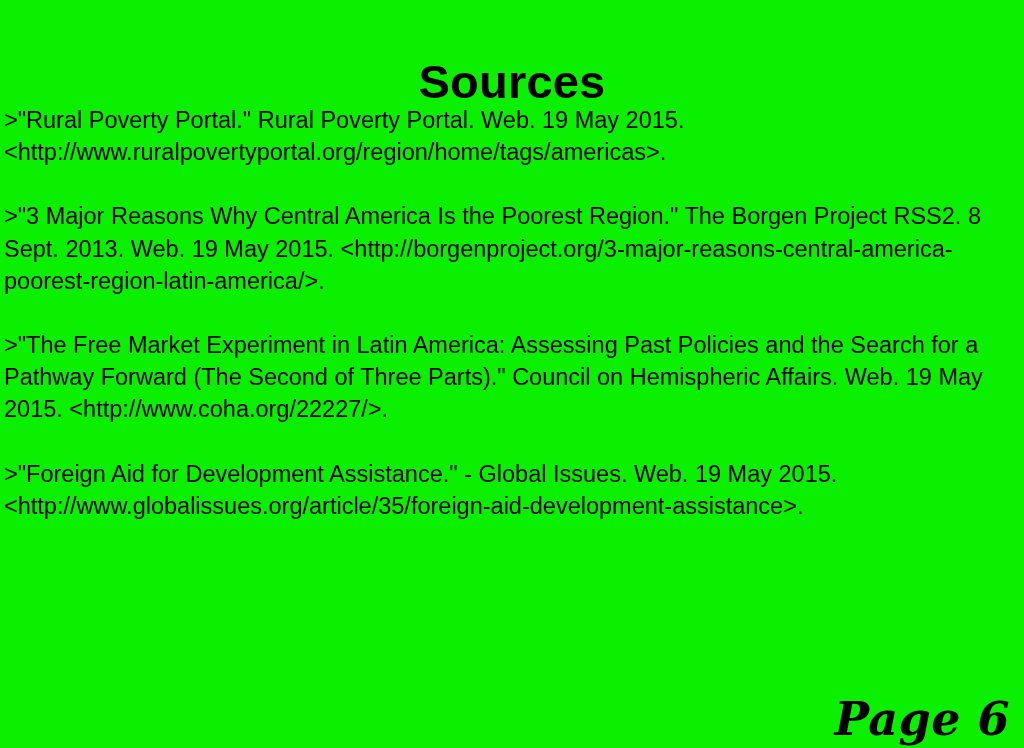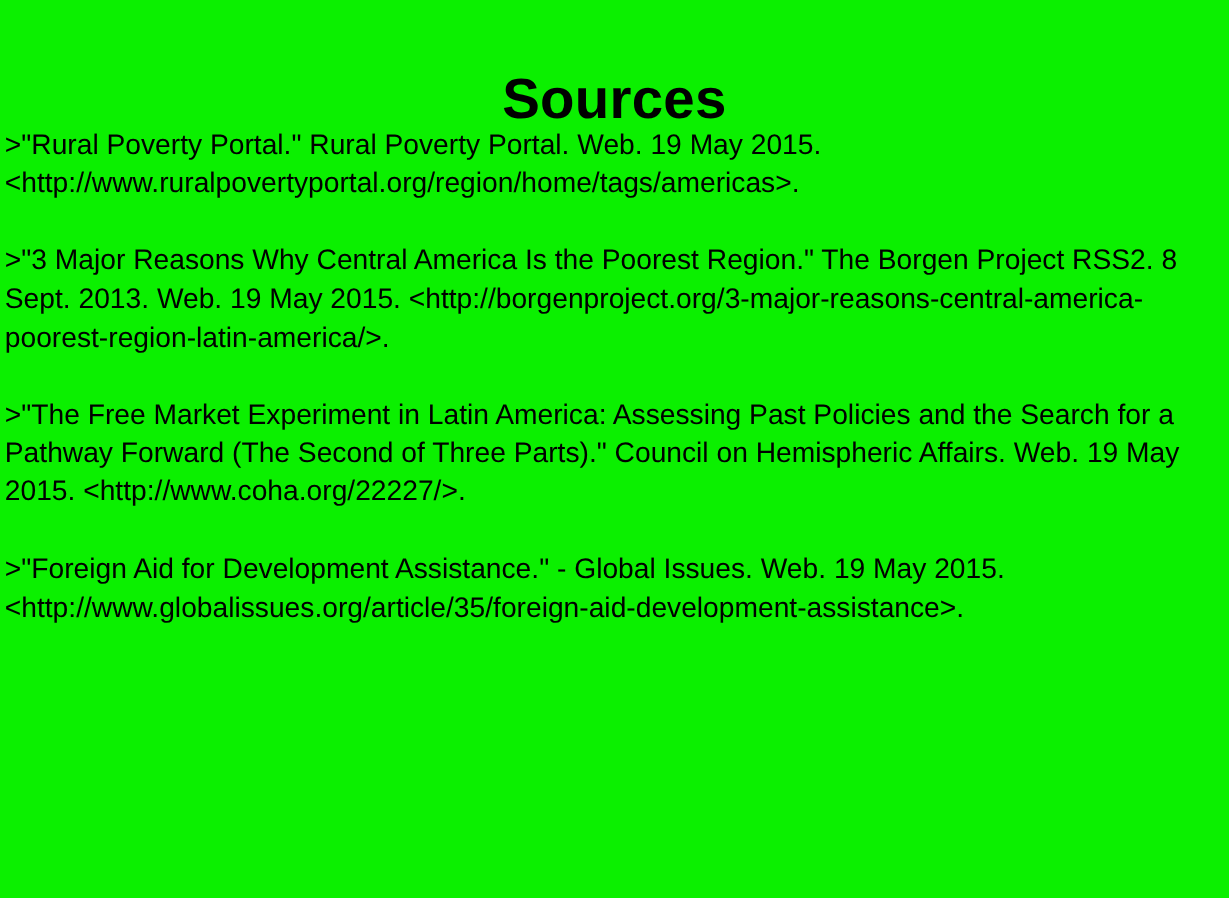--- a/index.html
+++ b/index.html
@@ -84,14 +84,15 @@
     <p class="citation">&gt;"Rural Poverty Portal." Rural Poverty Portal. Web. 19 May 2015. &lt;http://www.ruralpovertyportal.org/region/home/tags/americas&gt;.</p>
 
     <p class="citation">&gt;"3 Major Reasons Why Central America Is the Poorest Region." The Borgen Project RSS2. 8 Sept. 2013. Web. 19 May 2015. &lt;http://borgenproject.org/3-major-reasons-central-america-poorest-region-latin-america/&gt;.</p>
 
     <p class="citation">&gt;"The Free Market Experiment in Latin America: Assessing Past Policies and the Search for a Pathway Forward (The Second of Three Parts)." Council on Hemispheric Affairs. Web. 19 May 2015. &lt;http://www.coha.org/22227/&gt;.</p>
 
     <p class="citation">&gt;"Foreign Aid for Development Assistance." - Global Issues. Web. 19 May 2015. &lt;http://www.globalissues.org/article/35/foreign-aid-development-assistance&gt;.</p>
 
   </div>
 
+  <div class="page-number">Page 6</div>
 
 </div>
 
 </body></html>

